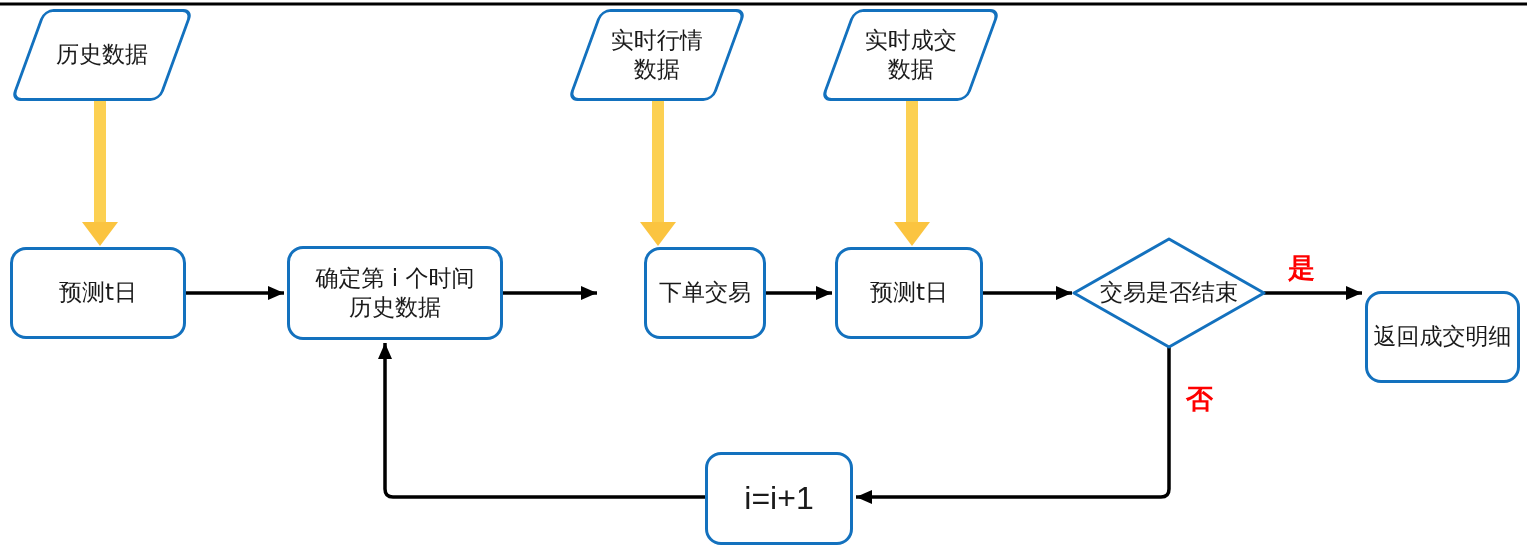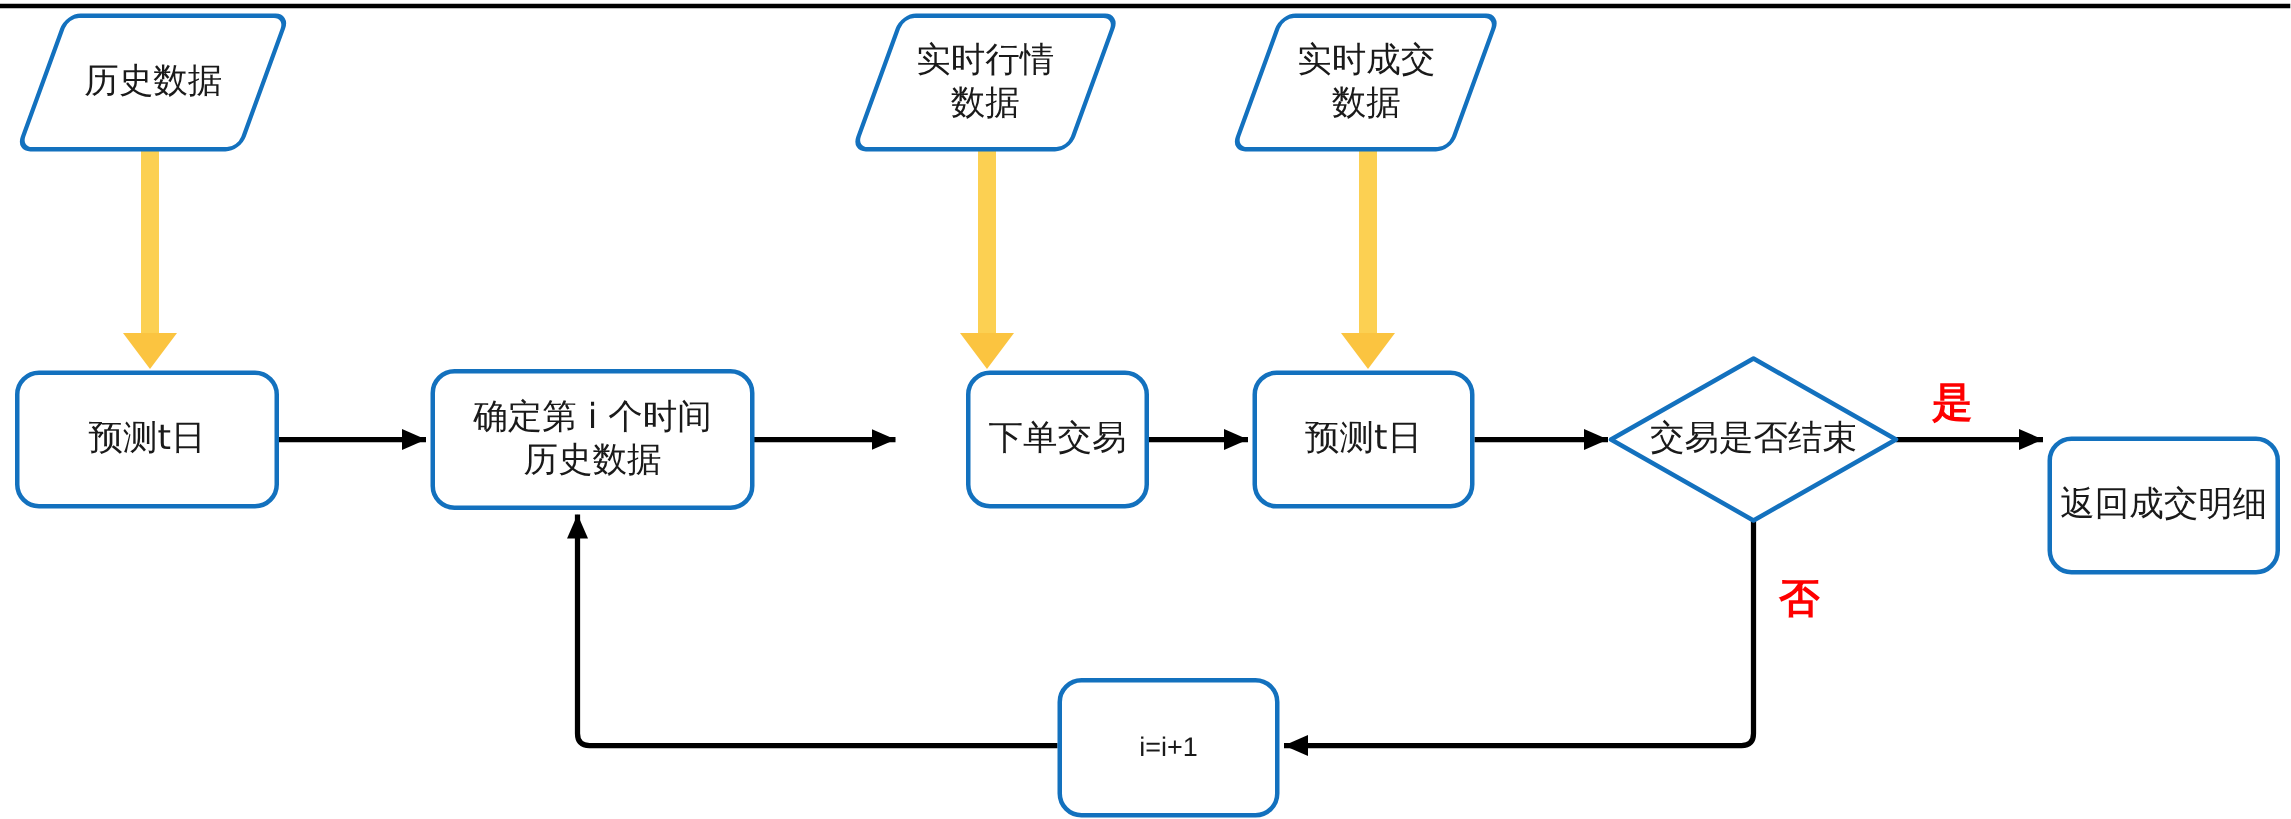--- a/index.html
+++ b/index.html
@@ -65,21 +65,21 @@
   }
 
   .branch-label {
     position: absolute;
     color: #FE0000;
     font-weight: bold;
     font-size: 27px;
     background: transparent;
   }
 
-  .code-text { font-size: 18px; font-family: "Liberation Sans", "DejaVu Sans", sans-serif; }
+  .code-text { font-size: 32px; font-family: "Liberation Sans", "DejaVu Sans", sans-serif; }
 </style>
 </head>
 <body>
 
 <div class="canvas">
 
   <svg class="layer" viewBox="0 0 1527 546" xmlns="http://www.w3.org/2000/svg">
     <defs>
       <marker id="ah" markerUnits="userSpaceOnUse" markerWidth="17" markerHeight="15" refX="16" refY="7" orient="auto">
         <path d="M0,0 L16,7 L0,14 Z" fill="#000000"></path>

